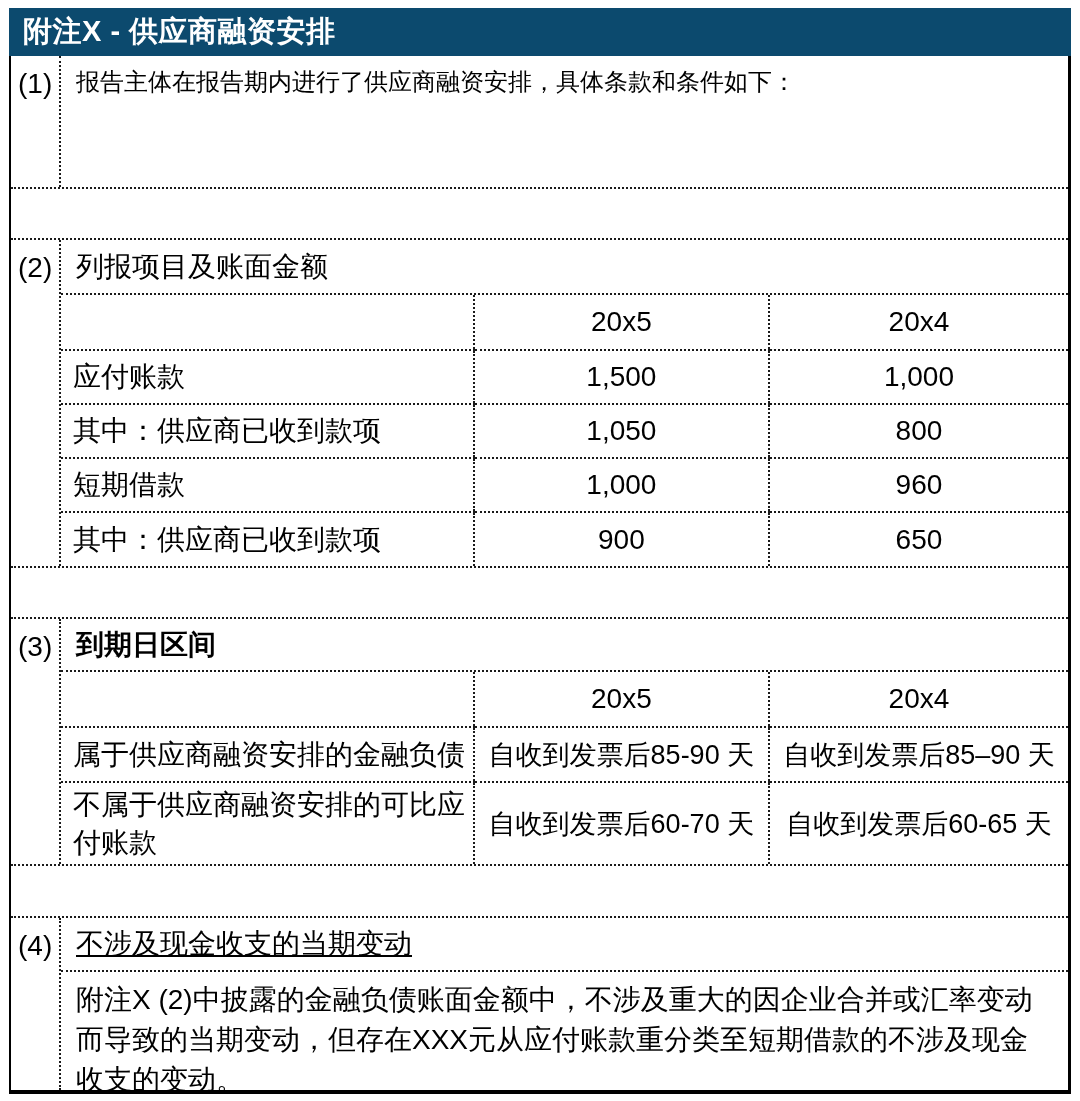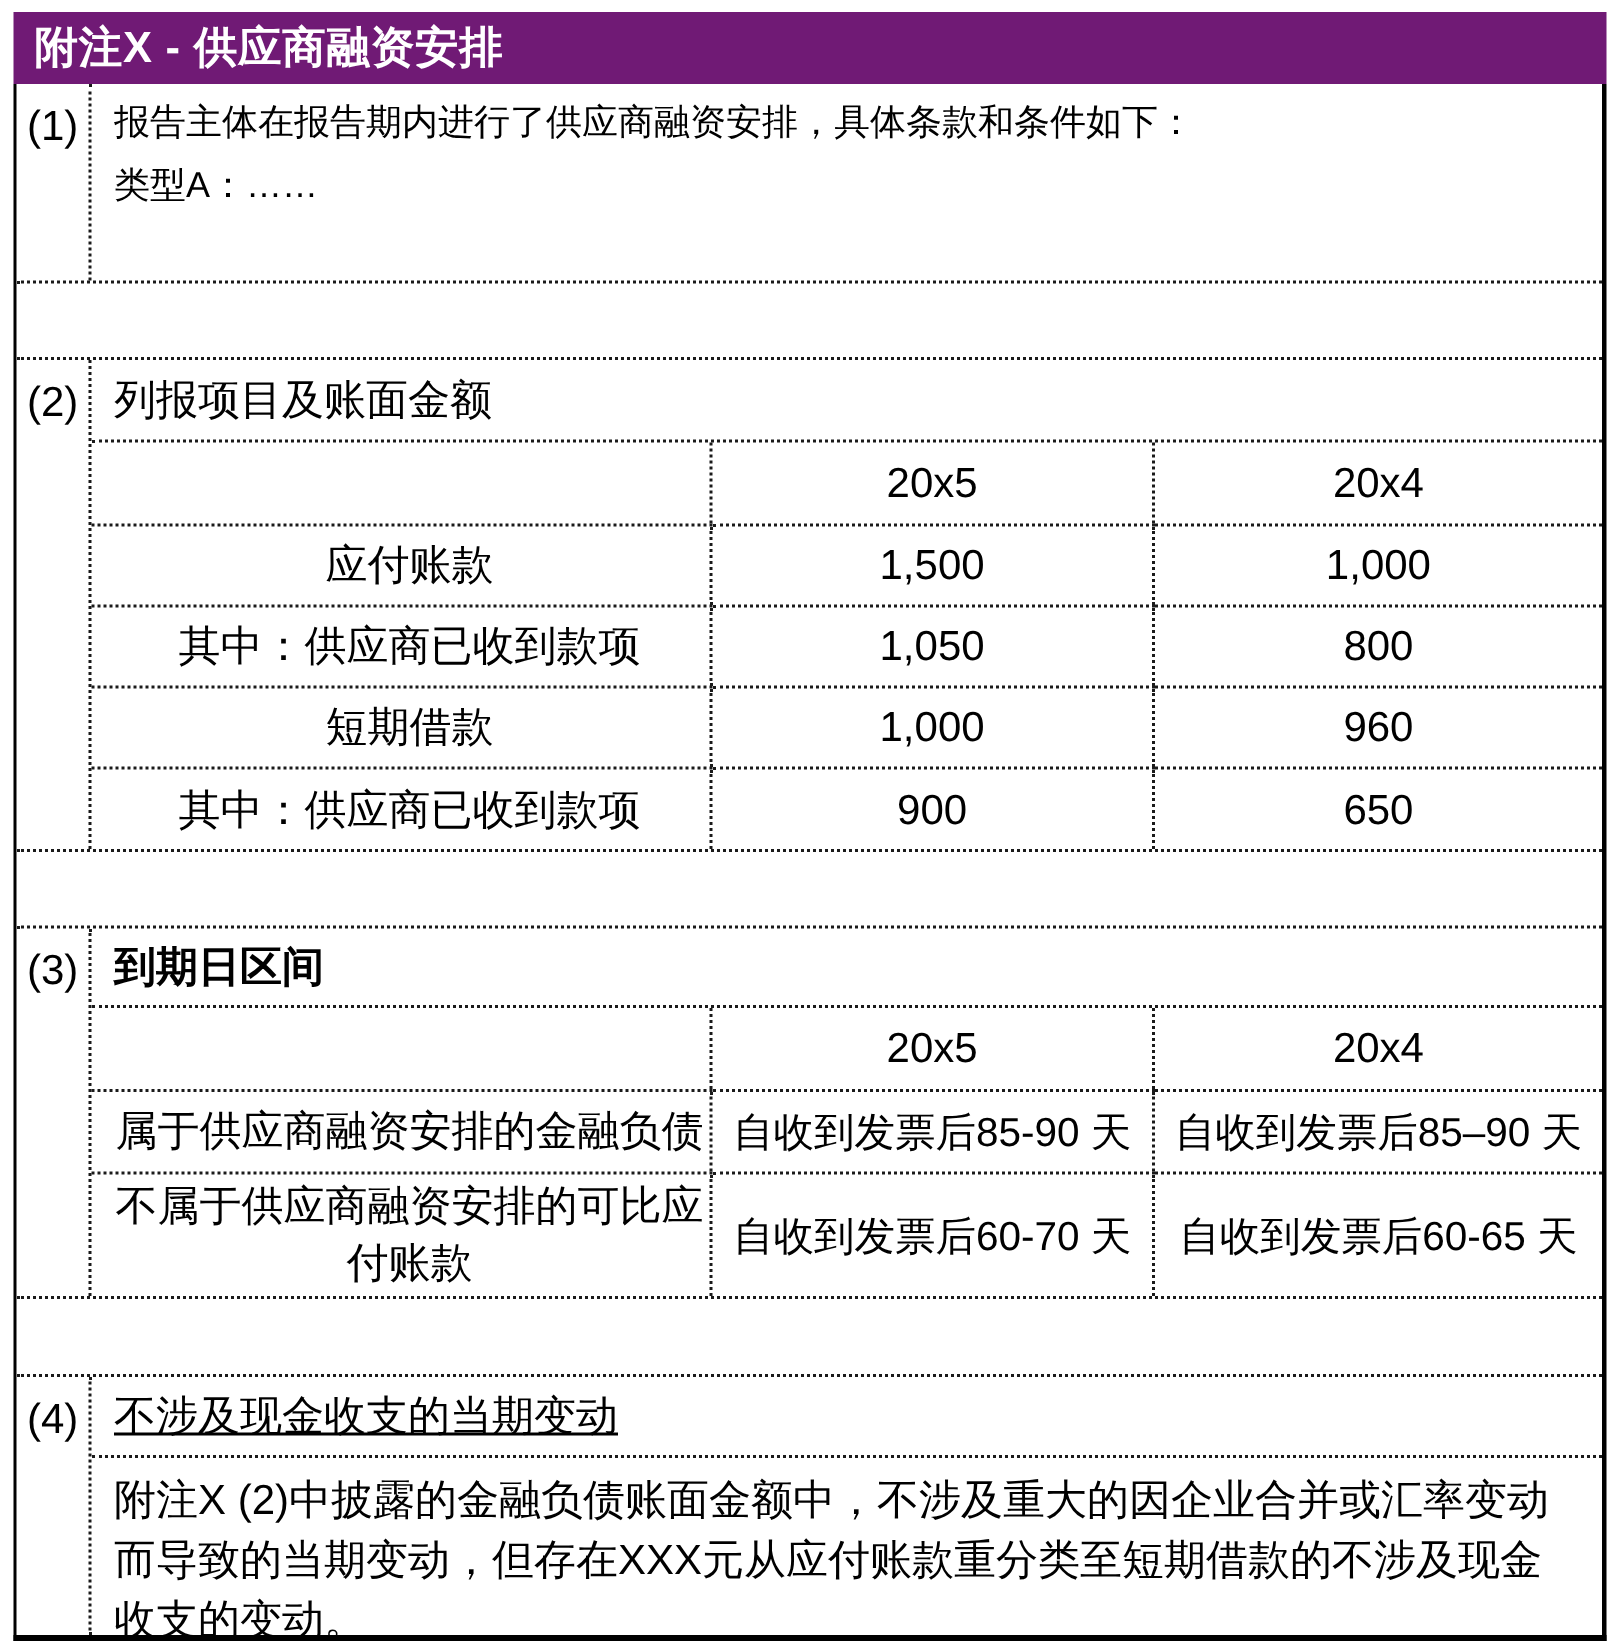--- a/index.html
+++ b/index.html
@@ -8,21 +8,21 @@
     width: 1080px; height: 1101px;
     font-family: "Liberation Sans", "DejaVu Sans", sans-serif;
     color: #000;
     overflow: hidden;
   }
   .page { padding: 8px 9px 0 9px; }
 
   
   .title-bar {
     height: 48px;
-    background: #701a75;
+    background: #0c4a6e;
     color: #ffffff;
     display: flex;
     align-items: center;
     padding-left: 14px;
     font-size: 29px;
     font-weight: bold;
     letter-spacing: 0.5px;
   }
 
   
@@ -80,21 +80,21 @@
   col.c2 { width: 29.3%; }
   col.c3 { width: 29.7%; }
   th, td {
     font-weight: normal;
     height: 54px;
     border-bottom: 2px dotted #1a1a1a;
     text-align: center;
     vertical-align: middle;
   }
   th { height: 55px; }
-  td:first-child { text-align: center; padding-left: 12px; }
+  td:first-child { text-align: left; padding-left: 12px; }
   th + th, td + td { border-left: 2px dotted #1a1a1a; }
   tr:last-child td { border-bottom: none; }
 
   .s3 td { height: 55px; white-space: nowrap; font-size: 27px; }
   .s3 td:first-child { white-space: normal; line-height: 38px; font-size: 28px; font-family: Liberation Serif, serif; }
   .s3 tr.tall td { height: 82px; }
 
   
   .s4-para {
     padding: 8px 18px 0 15px;
@@ -111,21 +111,20 @@
   <div class="title-bar">
     <span>附注X - 供应商融资安排</span>
   </div>
 
   <div class="doc">
 
     <div class="sec s1">
       <div class="num">(1)</div>
       <div class="content">
         <div>报告主体在报告期内进行了供应商融资安排，具体条款和条件如下：</div>
-        <div>类型A：……</div>
       </div>
     </div>
 
     <div class="spacer"></div>
 
     <div class="sec s2">
       <div class="num">(2)</div>
       <div class="content">
         <div class="sec-title">列报项目及账面金额</div>
         <table>

